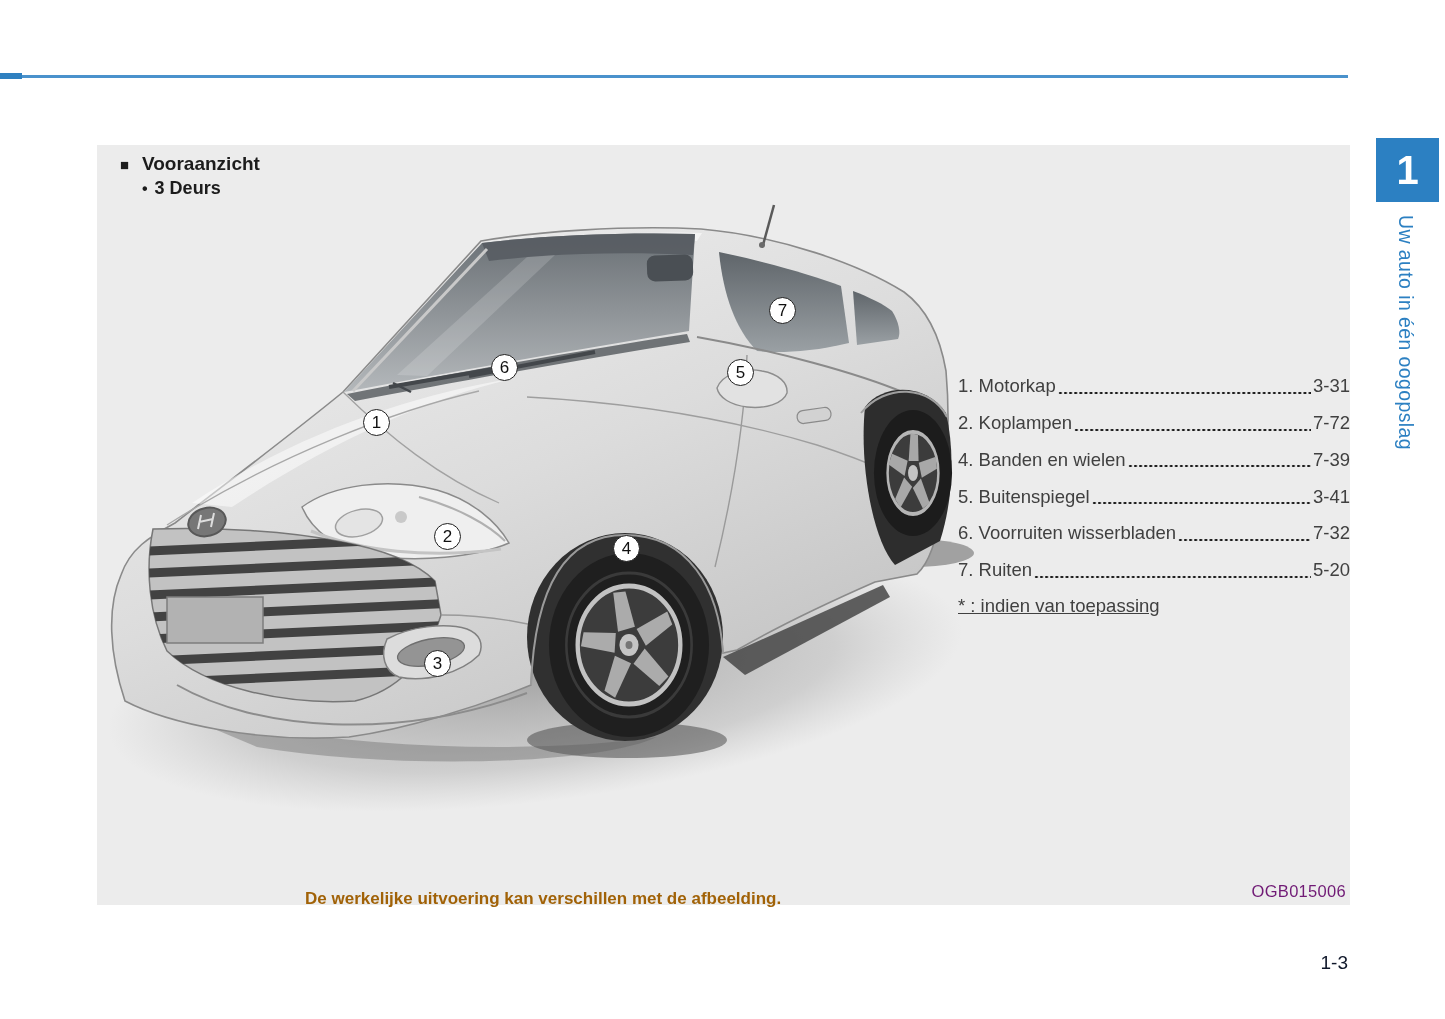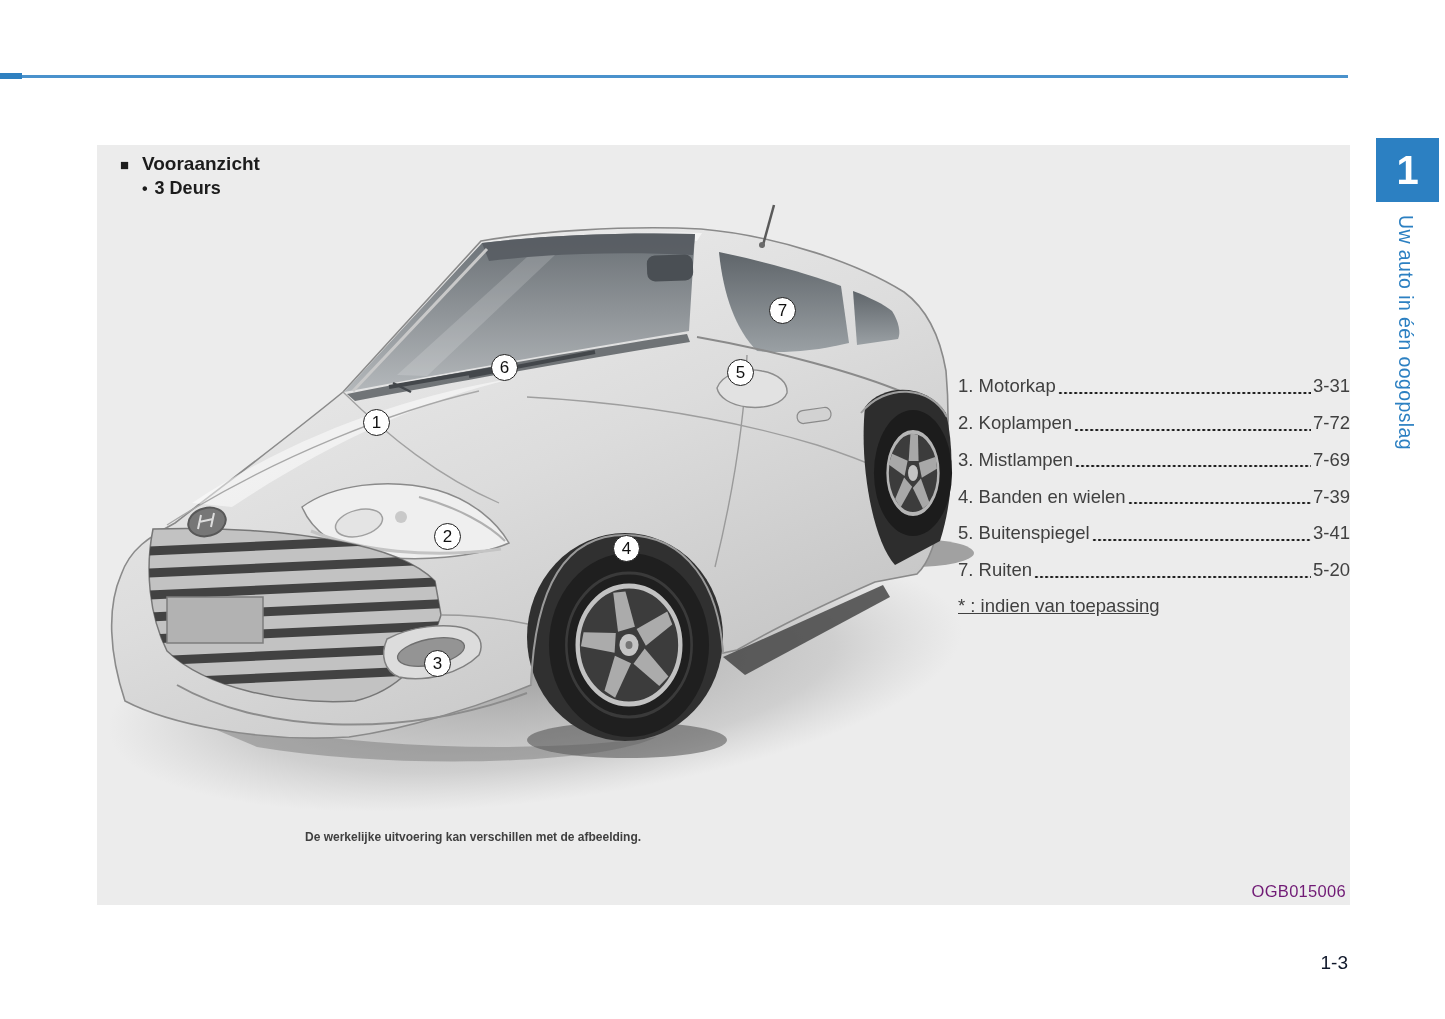--- a/index.html
+++ b/index.html
@@ -28,22 +28,22 @@
 
   
   .callout{
     position:absolute;width:27px;height:27px;border-radius:50%;
     background:#ffffff;border:1.7px solid #1f1f1f;box-sizing:border-box;
     display:flex;align-items:center;justify-content:center;
     font-size:17px;color:#101010;
   }
 
   .figure-caption{
-    position:absolute;left:208px;top:685px;
-    font-weight:bold;font-size:12px;color:#404040;white-space:nowrap;
+    position:absolute;left:208px;top:744px;
+    font-weight:bold;font-size:17px;color:#a16207;white-space:nowrap;
   }
   .figure-code{
     position:absolute;right:4px;bottom:4px;
     font-size:16.5px;color:#701a75;letter-spacing:0.3px;
   }
 
   
   .legend{position:absolute;left:958px;top:367px;width:392px;font-size:18.5px;color:#404040;}
   .legend-row{display:flex;align-items:flex-end;height:36.8px;padding-bottom:8px;box-sizing:border-box;}
   .legend-label,.legend-page{line-height:1;white-space:nowrap;}
@@ -248,33 +248,33 @@
     <span class="legend-label">1. Motorkap</span>
     <span class="leader"></span>
     <span class="legend-page">3-31</span>
   </div>
   <div class="legend-row">
     <span class="legend-label">2. Koplampen</span>
     <span class="leader"></span>
     <span class="legend-page">7-72</span>
   </div>
   <div class="legend-row">
-    <span class="legend-label">3. Mistlampen</span>
-    <span class="leader"></span>
-    <span class="legend-page">7-69</span>
-  </div>
-  <div class="legend-row">
     <span class="legend-label">4. Banden en wielen</span>
     <span class="leader"></span>
     <span class="legend-page">7-39</span>
   </div>
   <div class="legend-row">
     <span class="legend-label">5. Buitenspiegel</span>
     <span class="leader"></span>
     <span class="legend-page">3-41</span>
+  </div>
+  <div class="legend-row">
+    <span class="legend-label">6. Voorruiten wisserbladen</span>
+    <span class="leader"></span>
+    <span class="legend-page">7-32</span>
   </div>
   <div class="legend-row">
     <span class="legend-label">7. Ruiten</span>
     <span class="leader"></span>
     <span class="legend-page">5-20</span>
   </div>
   <div class="legend-note">* : indien van toepassing</div>
 </div>
 
 <div class="chapter-tab">1</div>

